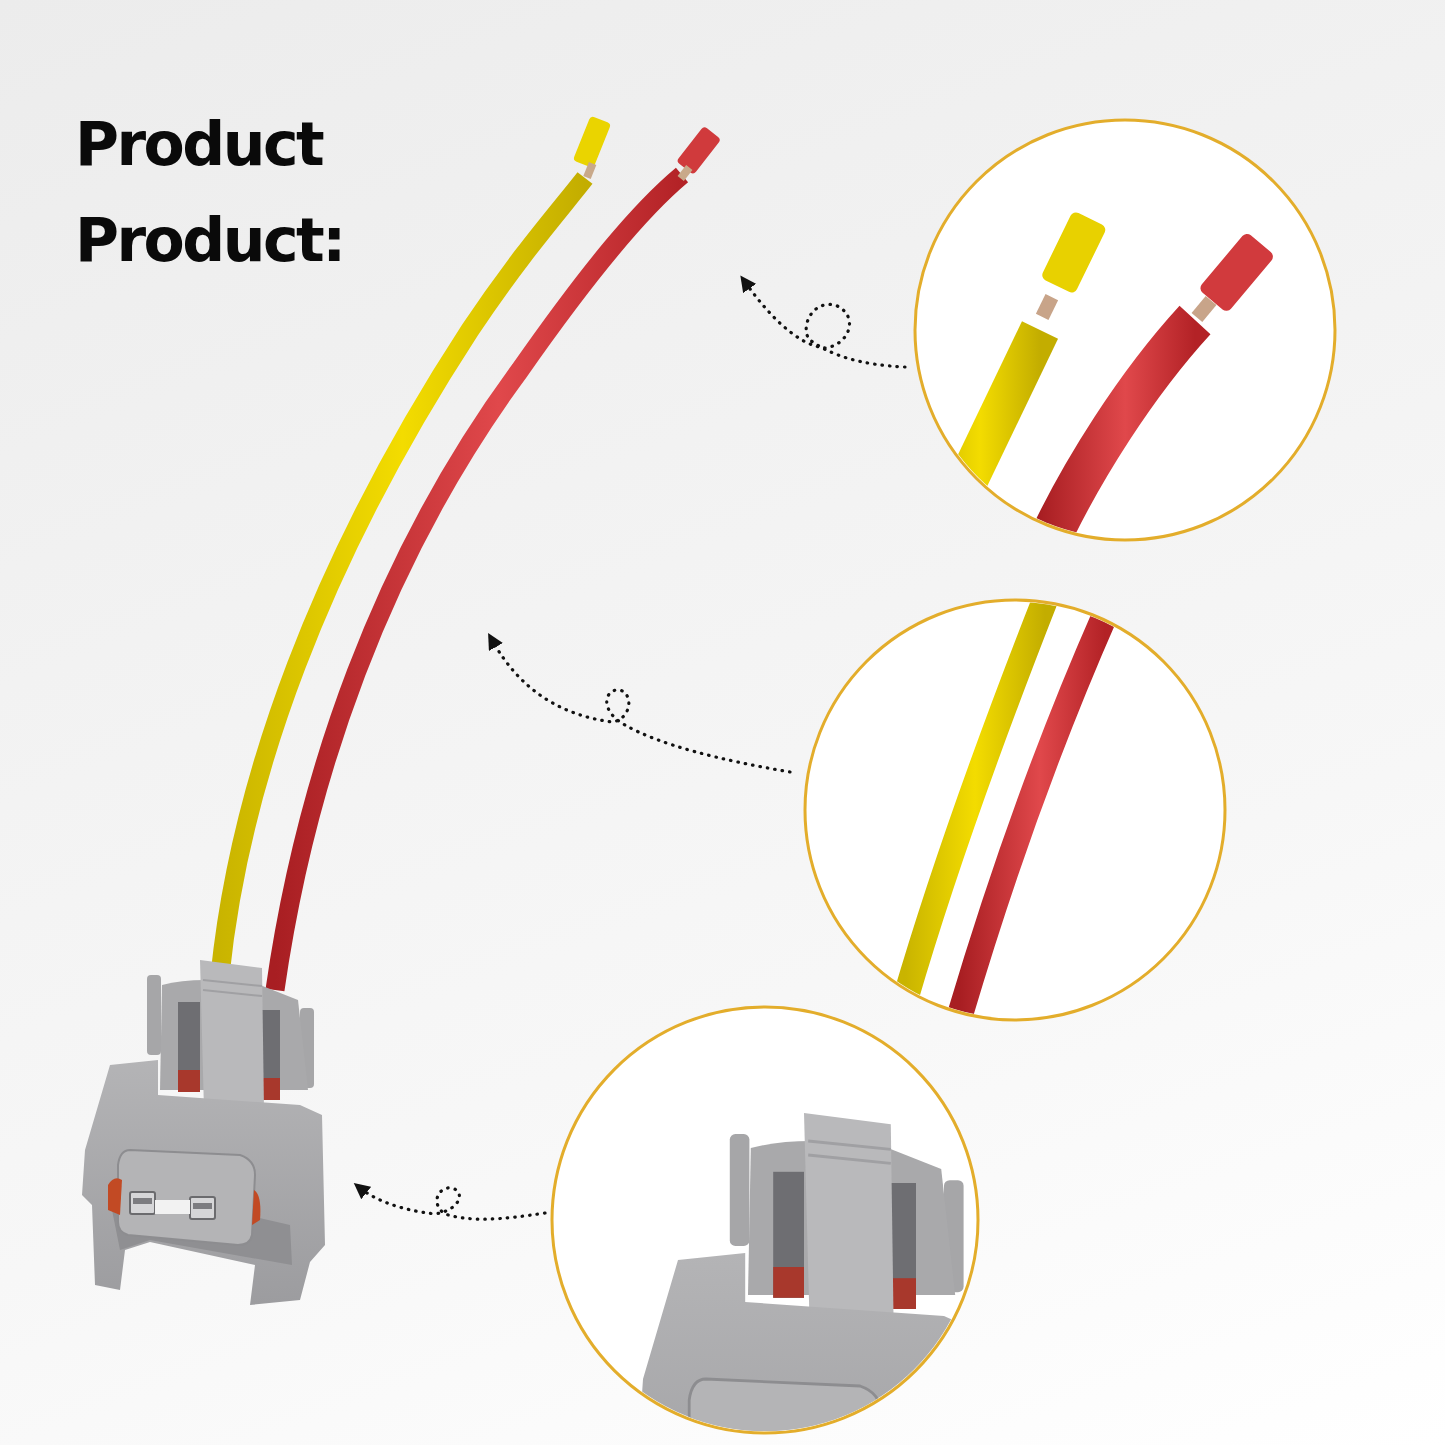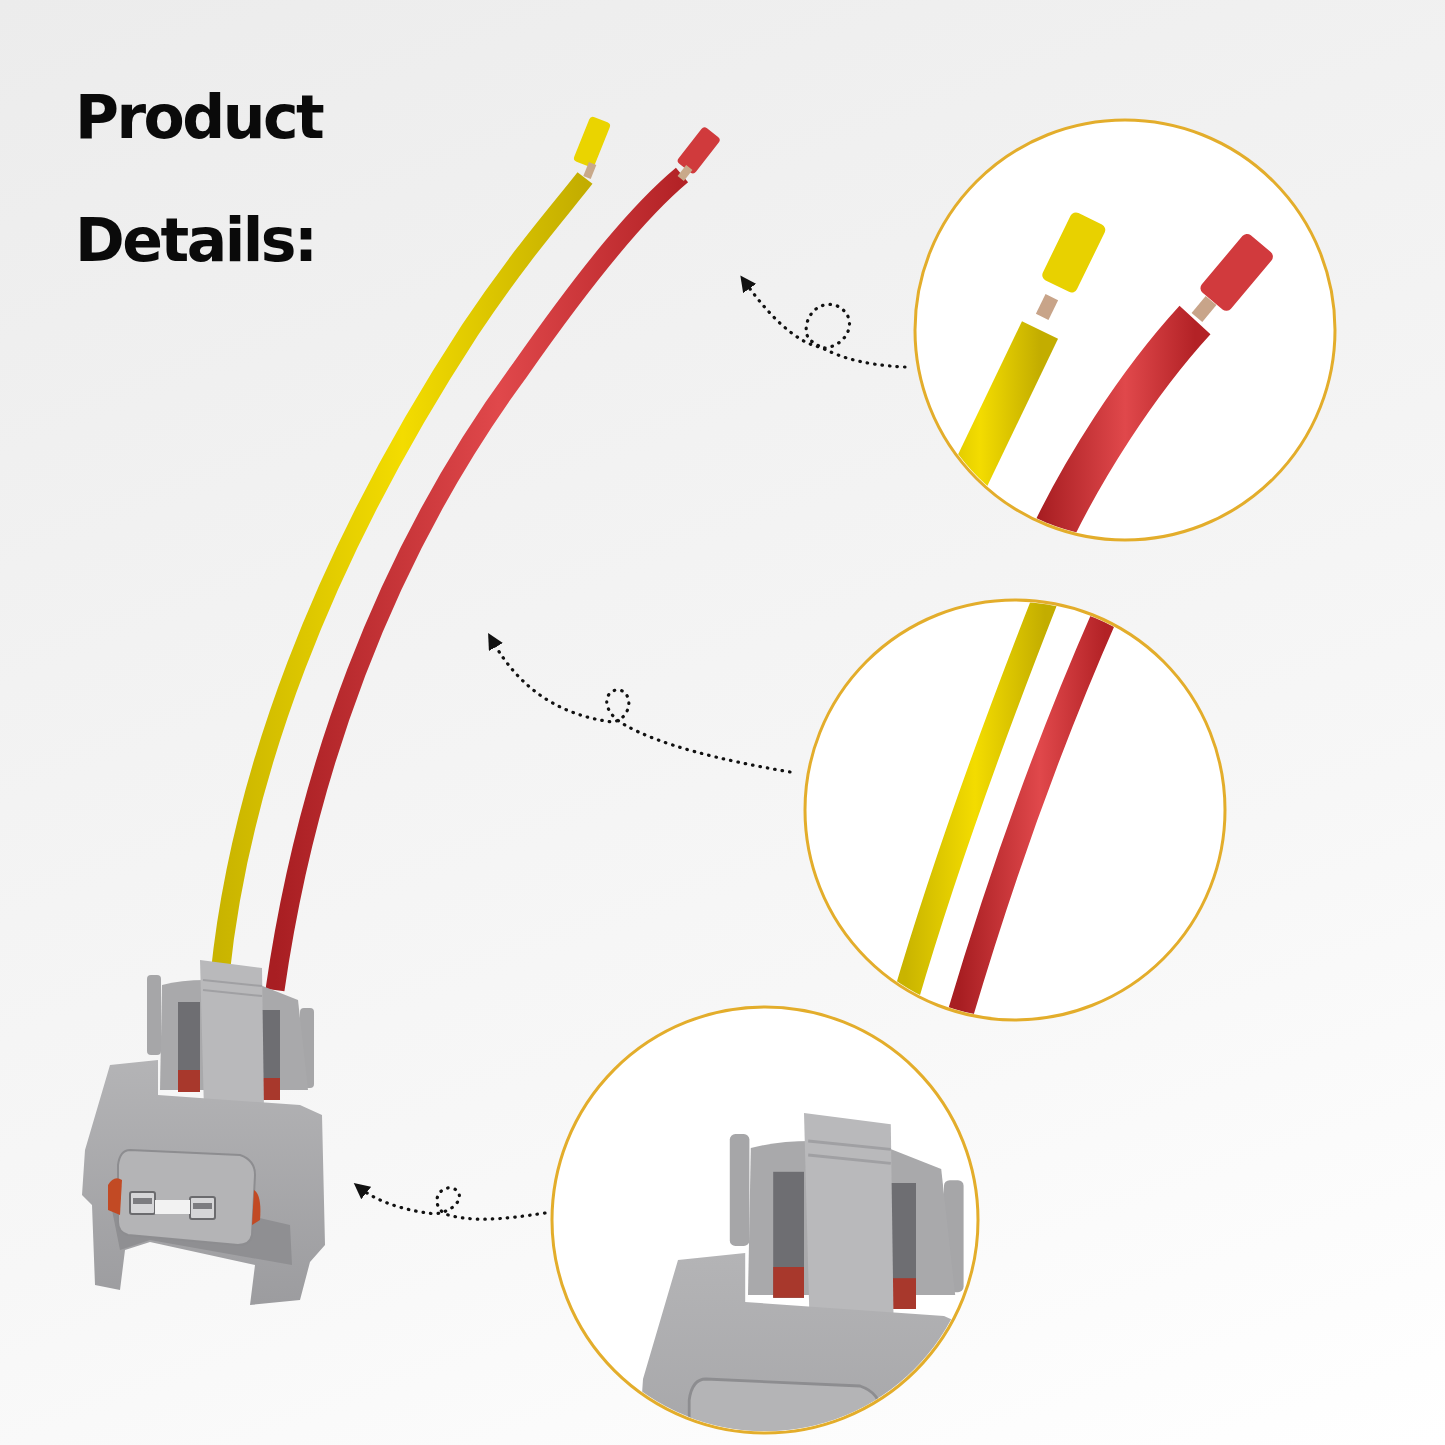--- a/index.html
+++ b/index.html
@@ -7,29 +7,29 @@
       width: 1445px; height: 1445px; overflow: hidden; position: relative;
       background: linear-gradient(160deg, #ececec 0%, #f2f2f2 35%, #f7f7f7 65%, #ffffff 100%);
       font-family: "DejaVu Sans", sans-serif;
     }
     .title-line {
       position: absolute; left: 75px; margin: 0;
       font-family: "DejaVu Sans", sans-serif;
       font-size: 60px; font-weight: bold; color: #0a0a0a;
       letter-spacing: -2.5px; line-height: 1;
     }
-    #title-1 { top: 87px; }
+    #title-1 { top: 114px; }
     #title-2 { top: 210px; }
     svg.scene { position: absolute; left: 0; top: 0; }
   </style>
 </head>
 <body>
 
 <h1 class="title-line" id="title-1">Product</h1>
-<h1 class="title-line" id="title-2">Details:</h1>
+<h1 class="title-line" id="title-2">Product:</h1>
 
 <svg class="scene" width="1445" height="1445" viewBox="0 0 1445 1445">
   <defs>
     <linearGradient id="yel" x1="0" y1="0" x2="1" y2="0">
       <stop offset="0" stop-color="#c9b400"></stop>
       <stop offset="0.5" stop-color="#f3dc00"></stop>
       <stop offset="1" stop-color="#c3ad00"></stop>
     </linearGradient>
     <linearGradient id="redg" x1="0" y1="0" x2="1" y2="0">
       <stop offset="0" stop-color="#a81e22"></stop>

